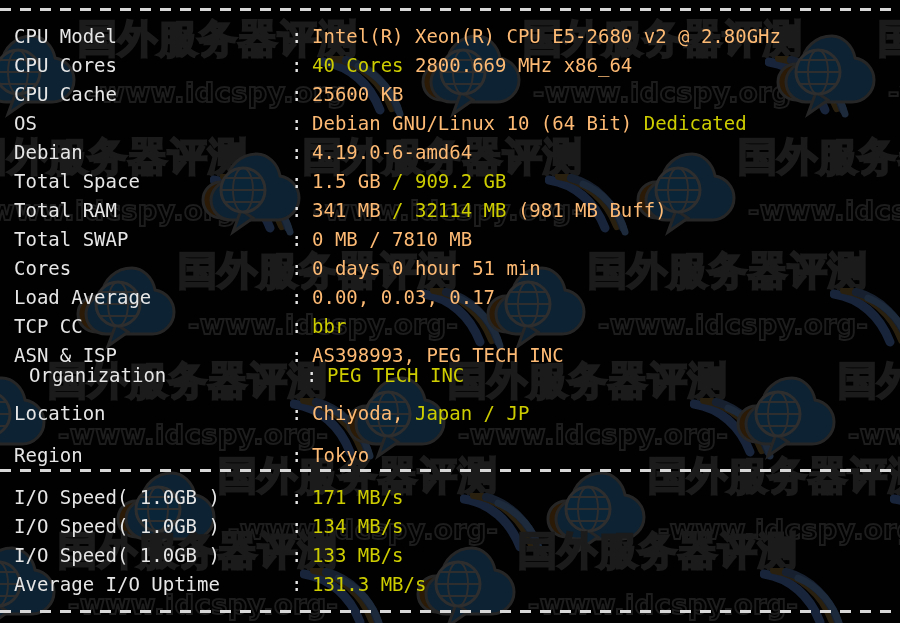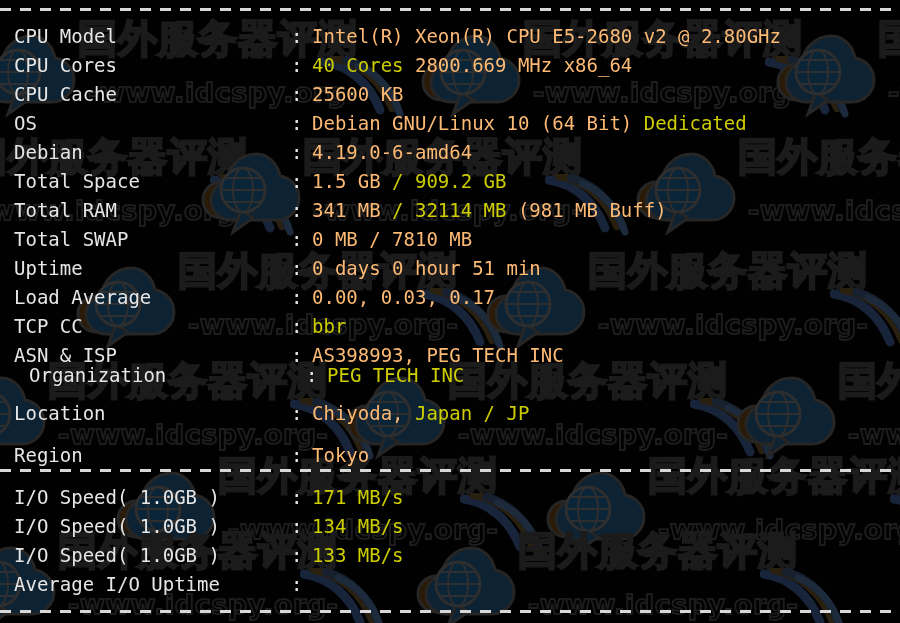--- a/index.html
+++ b/index.html
@@ -397,30 +397,30 @@
     <div class="dashes" style="top:8px;"></div>
     <div id="sys-rows">
         <div class="row" style="top: 22px;"><span class="lbl">CPU Model</span><span class="colon">:</span><span class="val"><span class="c">Intel(R) Xeon(R) CPU E5-2680 v2 @ 2.80GHz</span></span></div>
         <div class="row" style="top: 51px;"><span class="lbl">CPU Cores</span><span class="colon">:</span><span class="val"><span class="y">40 Cores</span><span class="c"> 2800.669 MHz x86_64</span></span></div>
         <div class="row" style="top: 80px;"><span class="lbl">CPU Cache</span><span class="colon">:</span><span class="val"><span class="c">25600 KB</span></span></div>
         <div class="row" style="top: 109px;"><span class="lbl">OS</span><span class="colon">:</span><span class="val"><span class="c">Debian GNU/Linux 10 (64 Bit)</span><span class="y"> Dedicated</span></span></div>
         <div class="row" style="top: 138px;"><span class="lbl">Debian</span><span class="colon">:</span><span class="val"><span class="c">4.19.0-6-amd64</span></span></div>
         <div class="row" style="top: 167px;"><span class="lbl">Total Space</span><span class="colon">:</span><span class="val"><span class="c">1.5 GB </span><span class="y">/ 909.2 GB</span></span></div>
         <div class="row" style="top: 196px;"><span class="lbl">Total RAM</span><span class="colon">:</span><span class="val"><span class="c">341 MB </span><span class="y">/ 32114 MB</span><span class="c"> (981 MB Buff)</span></span></div>
         <div class="row" style="top: 225px;"><span class="lbl">Total SWAP</span><span class="colon">:</span><span class="val"><span class="c">0 MB / 7810 MB</span></span></div>
-        <div class="row" style="top: 254px;"><span class="lbl">Uptime</span><span class="colon">:</span><span class="val"><span class="c">0 days 0 hour 51 min</span></span></div>
+        <div class="row" style="top: 254px;"><span class="lbl">Cores</span><span class="colon">:</span><span class="val"><span class="c">0 days 0 hour 51 min</span></span></div>
         <div class="row" style="top: 283px;"><span class="lbl">Load Average</span><span class="colon">:</span><span class="val"><span class="c">0.00, 0.03, 0.17</span></span></div>
         <div class="row" style="top: 312px;"><span class="lbl">TCP CC</span><span class="colon">:</span><span class="val"><span class="y">bbr</span></span></div>
         <div class="row" style="top: 341px;"><span class="lbl">ASN &amp; ISP</span><span class="colon">:</span><span class="val"><span class="c">AS398993, PEG TECH INC</span></span></div>
         <div class="row" style="top: 361px; margin-left: 15px;"><span class="lbl">Organization</span><span class="colon">:</span><span class="val"><span class="y">PEG TECH INC</span></span></div>
         <div class="row" style="top: 399px;"><span class="lbl">Location</span><span class="colon">:</span><span class="val"><span class="c">Chiyoda, </span><span class="y">Japan / JP</span></span></div>
         <div class="row" style="top: 441px; padding-left: 12px;"><span class="lbl">Region</span><span class="colon">:</span><span class="val"><span class="c">Tokyo</span></span></div>
       </div>
     <div class="dashes" style="top:469px;"></div>
     <div id="io-rows">
         <div class="row" style="top: 483px;"><span class="lbl">I/O Speed( 1.0GB )</span><span class="colon">:</span><span class="val"><span class="y">171 MB/s</span></span></div>
         <div class="row" style="top: 512px;"><span class="lbl">I/O Speed( 1.0GB )</span><span class="colon">:</span><span class="val"><span class="y">134 MB/s</span></span></div>
         <div class="row" style="top: 541px;"><span class="lbl">I/O Speed( 1.0GB )</span><span class="colon">:</span><span class="val"><span class="y">133 MB/s</span></span></div>
-        <div class="row" style="top: 570px;"><span class="lbl">Average I/O Uptime</span><span class="colon">:</span></div>
+        <div class="row" style="top: 570px;"><span class="lbl">Average I/O Uptime</span><span class="colon">:</span><span class="val"><span class="y">131.3 MB/s</span></span></div>
       </div>
     <div class="dashes" style="top:610px;"></div>
   </div>
 </div>
 
 </body></html>

